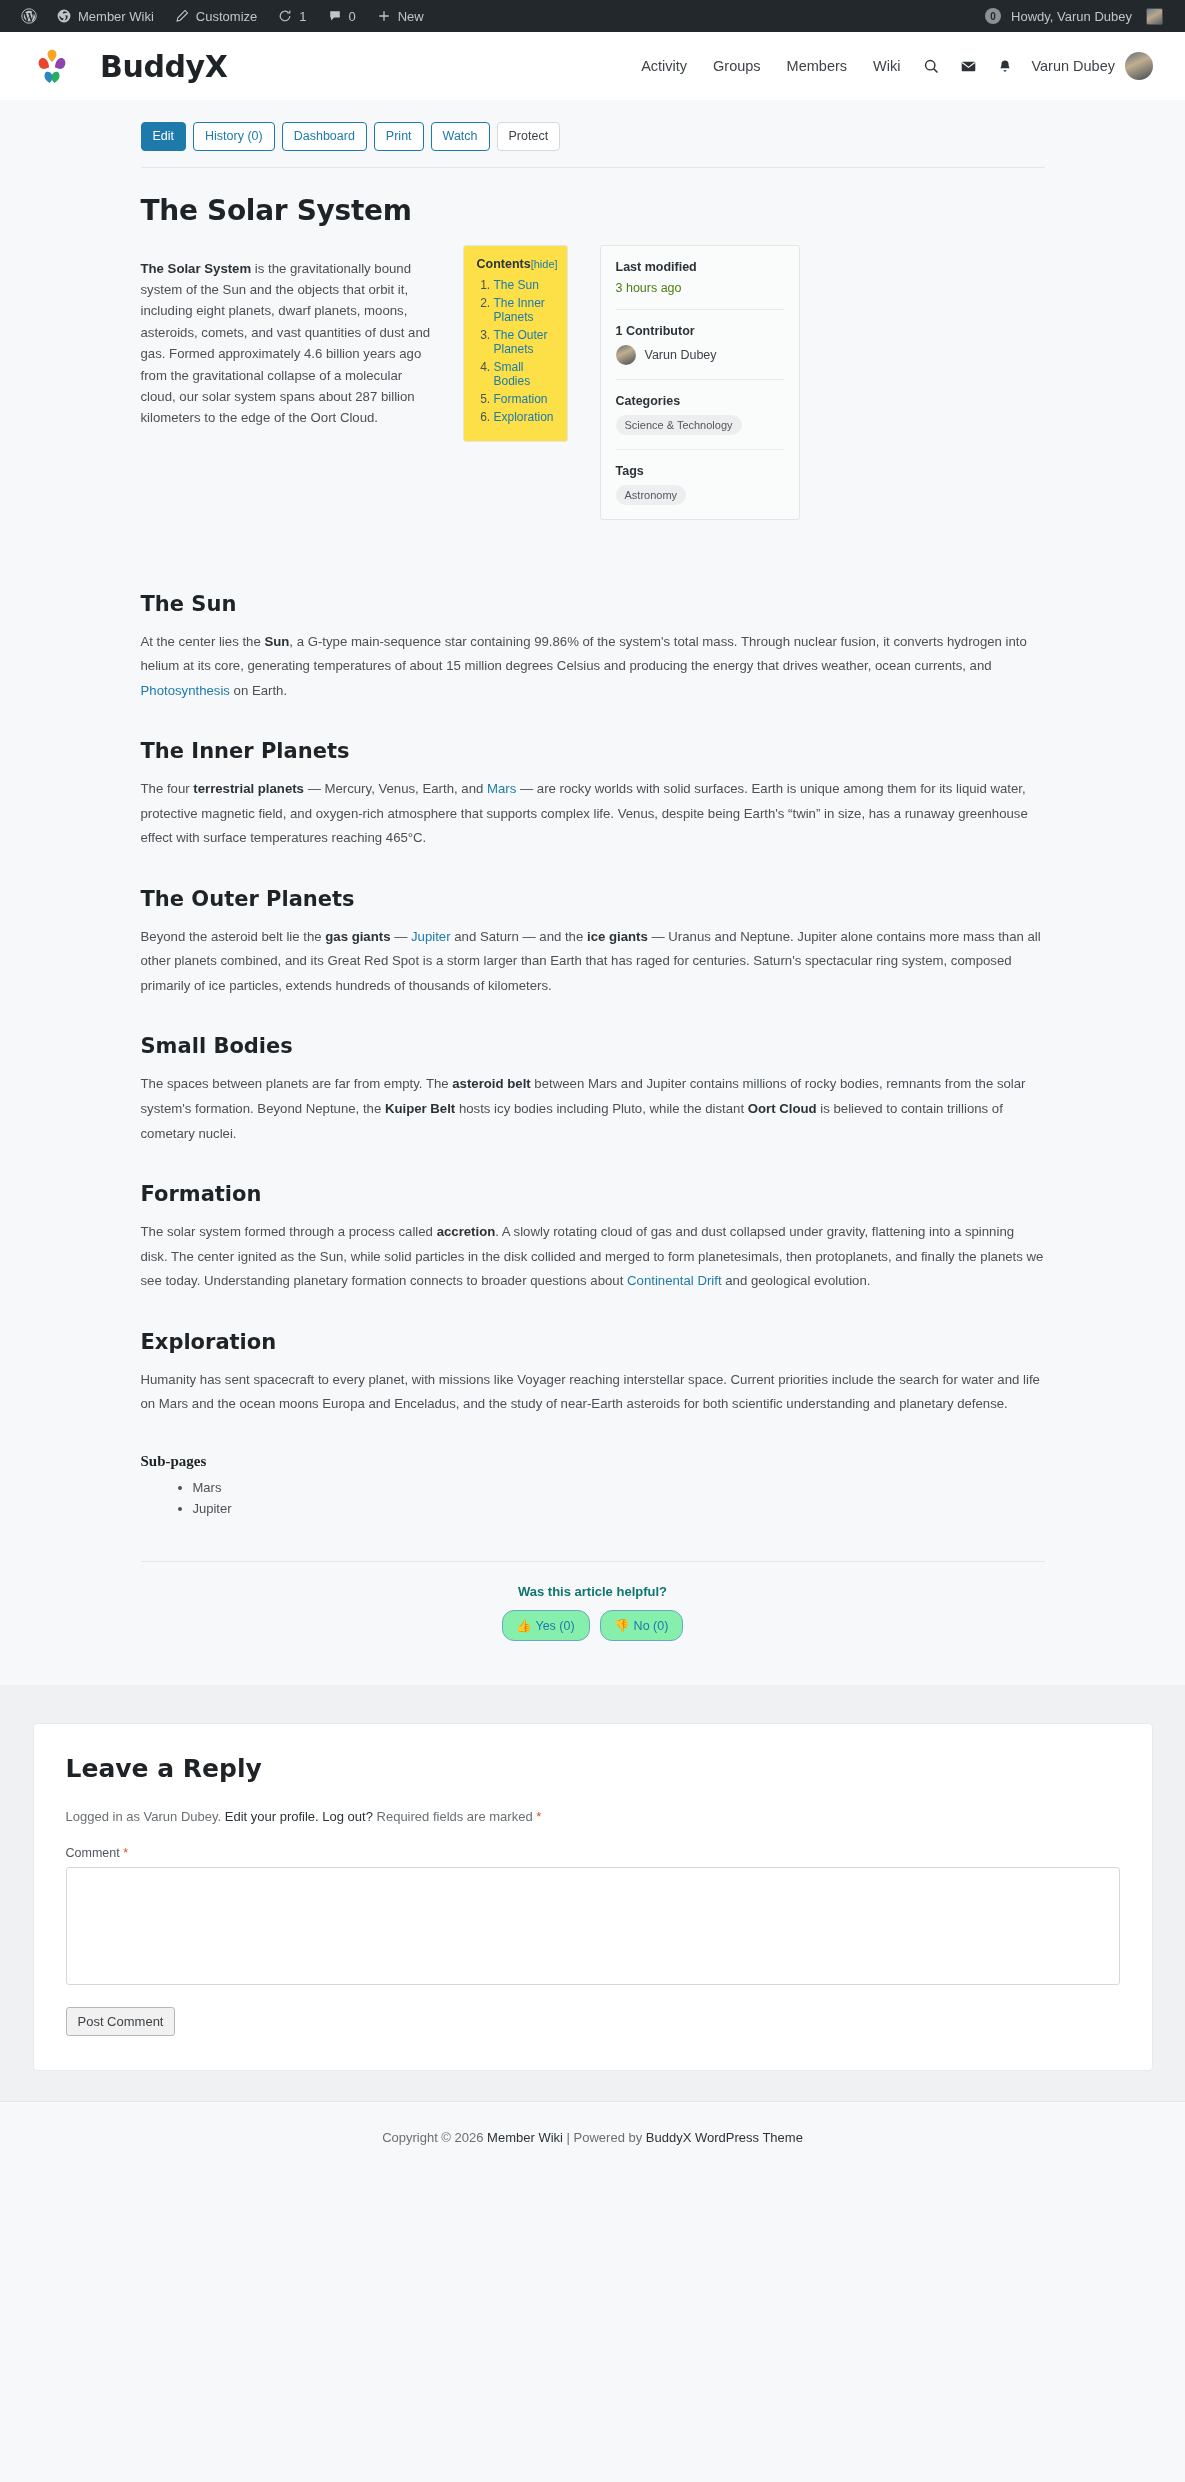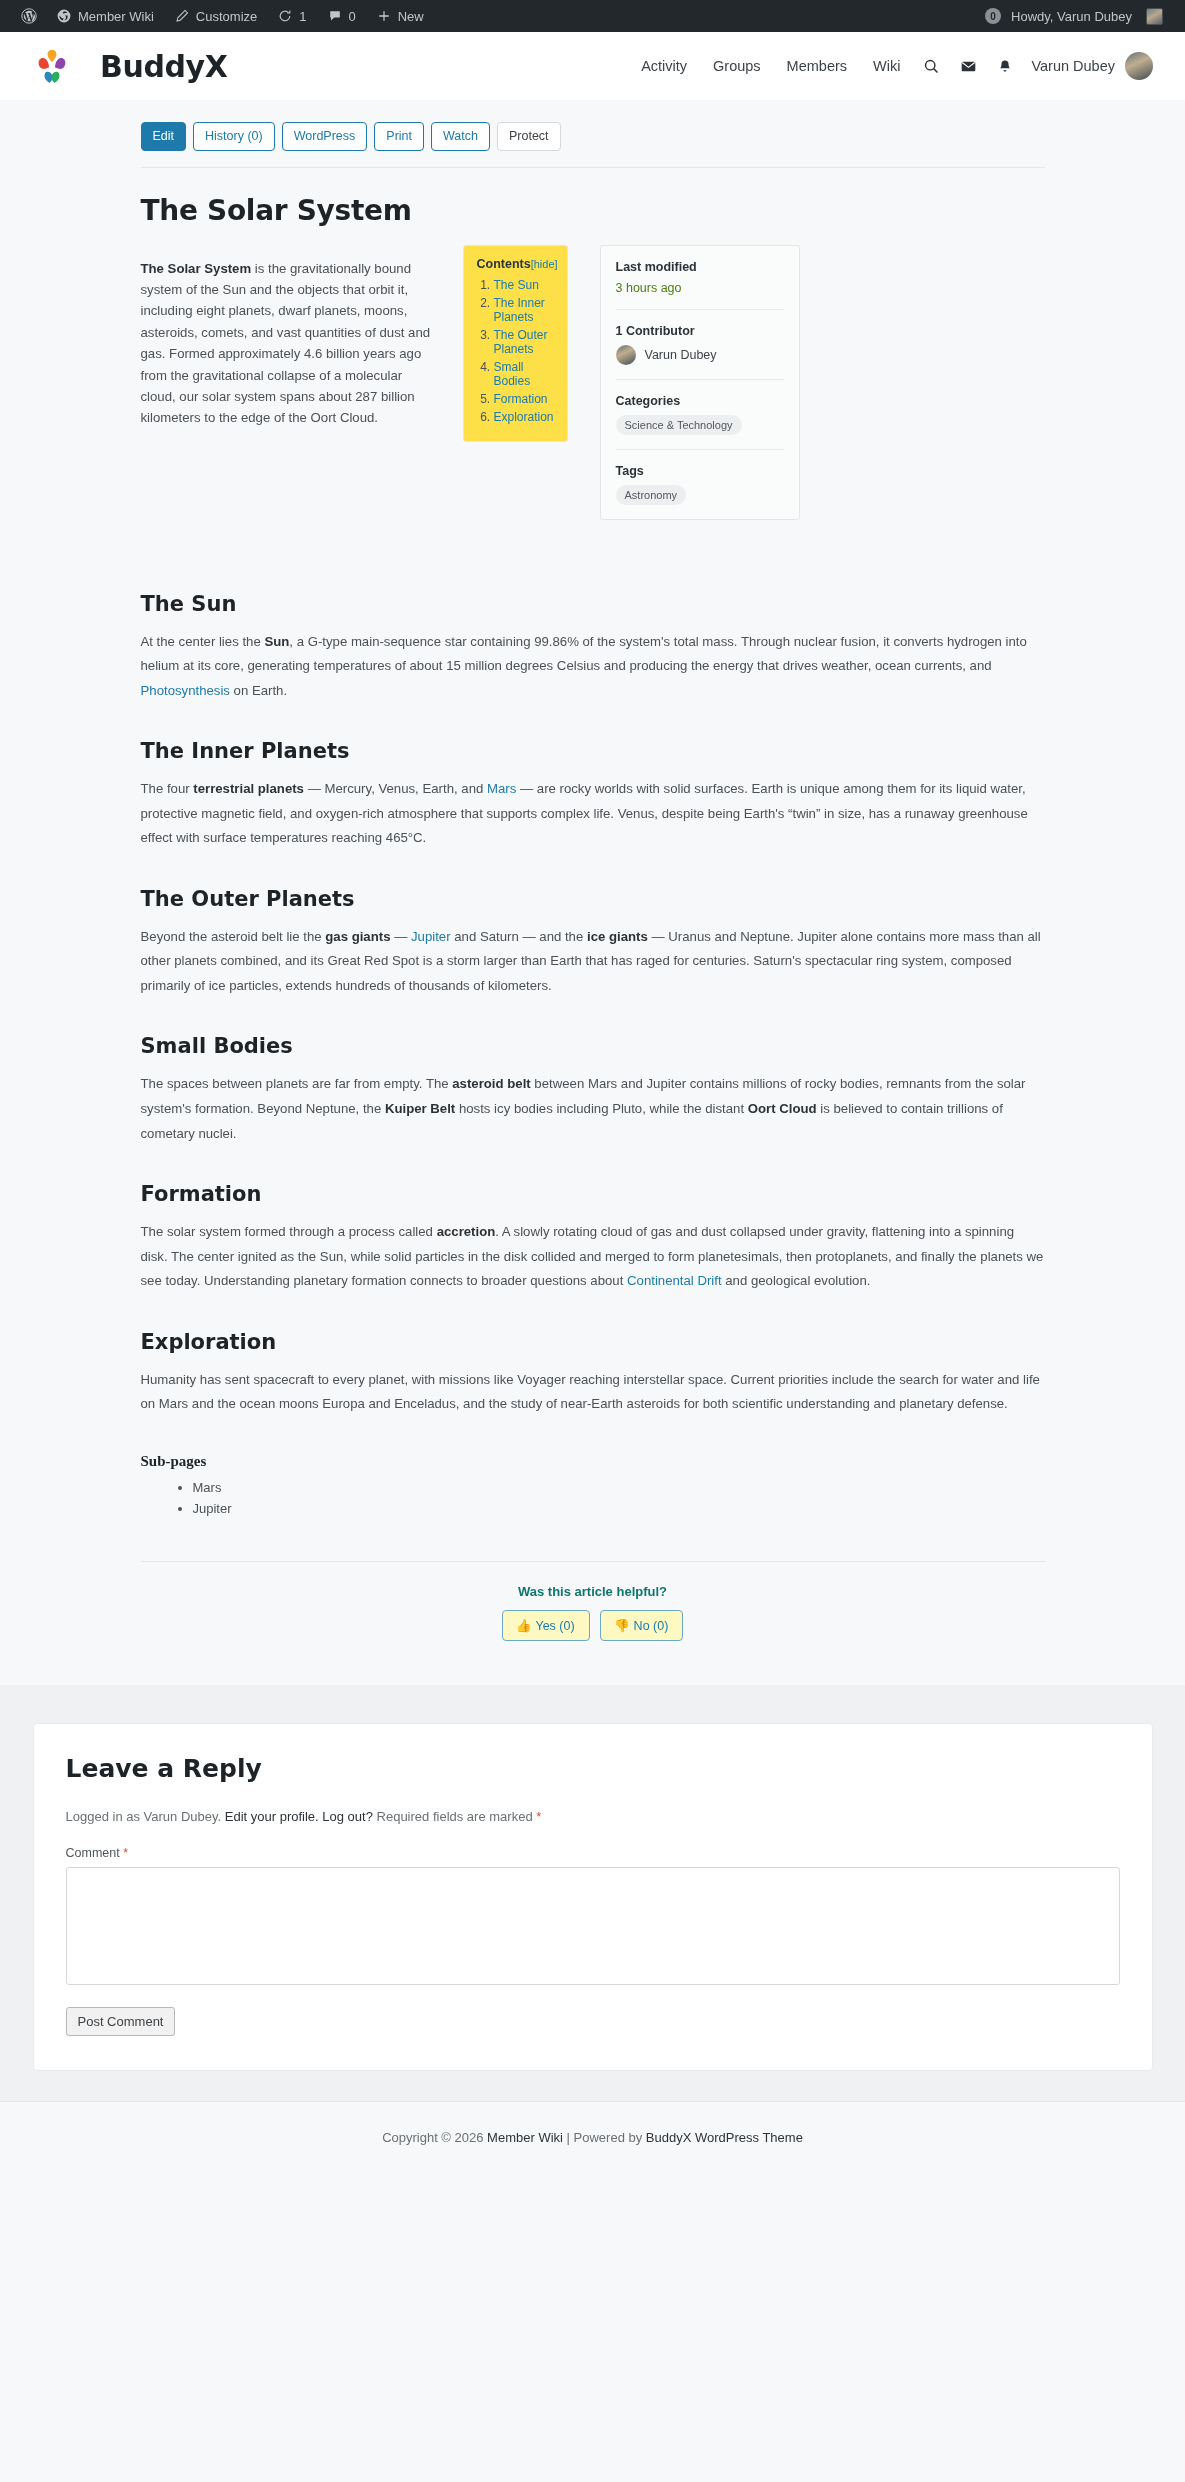--- a/index.html
+++ b/index.html
@@ -142,22 +142,22 @@
     margin:36px 0 8px 0; font-family:Liberation Serif, serif;
   }
   ul.subpages{ margin:0; padding-left:52px; }
   ul.subpages li{ font-size:13px; color:#4b5156; line-height:1.6; }
 
   
   .helpful-wrap{ border-top:1px solid #e4e6e8; margin-top:42px; padding-top:22px; text-align:center; }
   .helpful-q{ font-size:13px; font-weight:700; color:#0f766e; margin-bottom:11px;text-align:center; }
   .helpful-btns{ display:flex; gap:10px; justify-content:center; }
   .hbtn{
-    font-size:12.5px; color:#1d7aab; background:#fef9c3;
-    border:1px solid #6aa8c7; border-radius:4px; padding:7px 14px; cursor:pointer;
+    font-size:12.5px; color:#1d7aab; background:#86efac;
+    border:1px solid #6aa8c7; border-radius:12px; padding:7px 14px; cursor:pointer;
     font-family:"Liberation Sans", sans-serif;
   }
 
   
   .comment-outer{ background:#eff1f2; padding:38px 32px 30px 32px; margin-top:44px; }
   .comment-card{
     max-width:1120px; margin:0 auto; background:#fff;
     border:1px solid #e8eaec; border-radius:4px; padding:30px 32px 34px 32px;
   }
   .reply-h{
@@ -280,21 +280,21 @@
     <span class="nav-avatar"></span>
   </nav>
 </div>
 
 <div class="page">
   <div class="article-wrap">
 
     <div class="actions">
       <button class="btn primary">Edit</button>
       <button class="btn">History (0)</button>
-      <button class="btn">WordPress</button>
+      <button class="btn">Dashboard</button>
       <button class="btn">Print</button>
       <button class="btn">Watch</button>
       <button class="btn plain">Protect</button>
     </div>
     <hr class="divider">
 
     <h1 class="title">The Solar System</h1>
 
     <div class="introrow">
 

